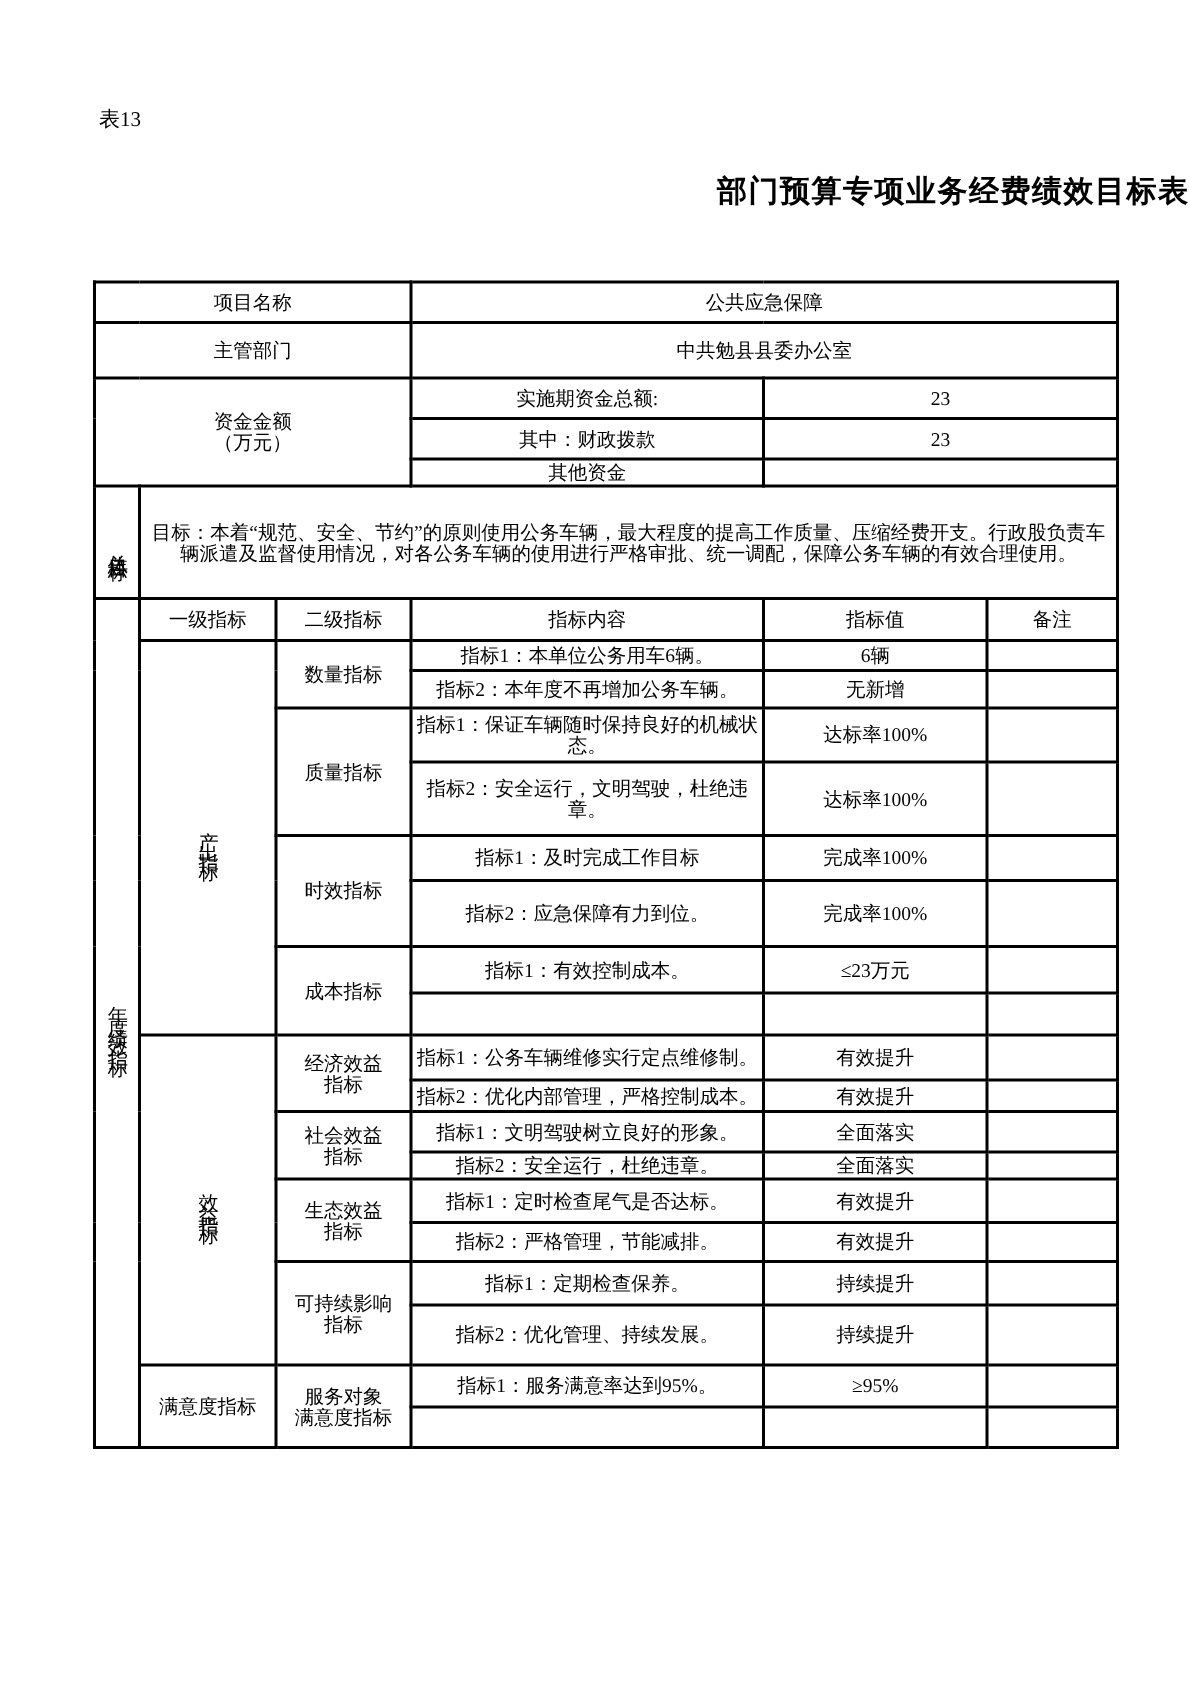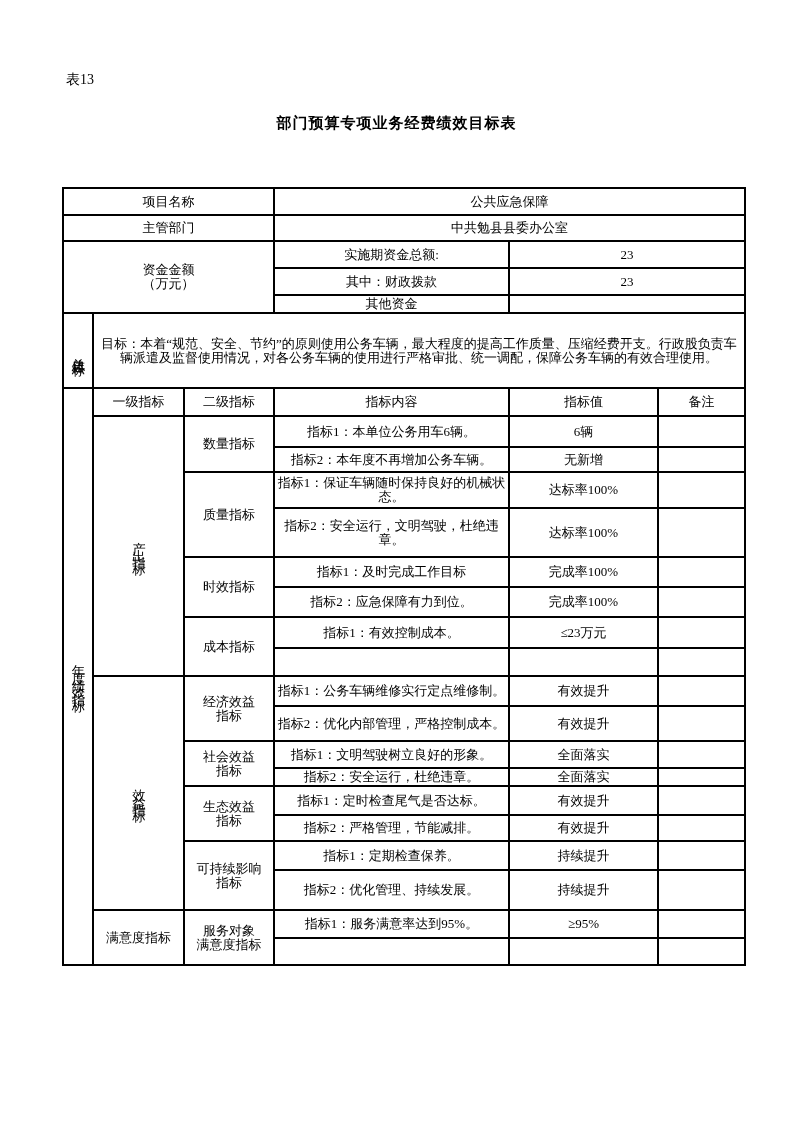--- a/index.html
+++ b/index.html
@@ -16,22 +16,22 @@
     position: absolute;
     left: 66px;
     top: 71px;
     font-size: 14px;
   }
   .doc-title {
     position: absolute;
     left: 0;
     top: 114px;
     width: 100%;
-    text-align: center;
-    font-size: 15px;
+    text-align: right;
+    font-size: 20px;
     font-weight: bold;
     letter-spacing: 1px;
   }
   table.main {
     position: absolute;
     left: 62px;
     top: 187px;
     width: 682px;
     border-collapse: collapse;
     table-layout: fixed;
@@ -91,21 +91,21 @@
       <col style="width:149px">
       <col style="width:87px">
   </colgroup>
 
   <tbody>
       <tr style="height:27px">
     <td colspan="3" class="label-cell">项目名称</td>
     <td colspan="3" class="label-cell">公共应急保障</td>
   </tr>
 
-  <tr style="height:26px">
+  <tr style="height:37px">
     <td colspan="3" class="label-cell">主管部门</td>
     <td colspan="3" class="label-cell">中共勉县县委办公室</td>
   </tr>
 
   <tr style="height:27px">
     <td colspan="3" rowspan="3" class="label-cell two-line">
       <span>资金金额</span>
       <span>（万元）</span>
     </td>
     <td class="fund-label-left">实施期资金总额:</td>
@@ -127,21 +127,21 @@
 
   <tr style="height:28px">
     <td rowspan="19"><span class="vtext">年度绩效指标</span></td>
     <td class="label-cell">一级指标</td>
     <td class="label-cell">二级指标</td>
     <td class="label-cell">指标内容</td>
     <td class="label-cell">指标值</td>
     <td class="label-cell">备注</td>
   </tr>
 
-  <tr style="height:31px">
+  <tr style="height:20px">
     <td rowspan="8"><span class="vtext">产出指标</span></td>
     <td rowspan="2" class="l2-label two-line">
       <span>数量指标</span>
           <span></span>
     </td>
     <td class="content-cell">指标1：本单位公务用车6辆。</td>
     <td>6辆</td>
     <td></td>
   </tr>
   <tr style="height:25px">
@@ -165,21 +165,21 @@
   </tr>
   <tr style="height:30px">
     <td rowspan="2" class="l2-label two-line">
       <span>时效指标</span>
           <span></span>
     </td>
     <td class="content-cell">指标1：及时完成工作目标</td>
     <td>完成率100%</td>
     <td></td>
   </tr>
-  <tr style="height:30px">
+  <tr style="height:44px">
     <td class="content-cell">指标2：应急保障有力到位。</td>
     <td>完成率100%</td>
     <td></td>
   </tr>
   <tr style="height:31px">
     <td rowspan="2" class="l2-label two-line">
       <span>成本指标</span>
           <span></span>
     </td>
     <td class="content-cell">指标1：有效控制成本。</td>
@@ -195,21 +195,21 @@
   <tr style="height:30px">
     <td rowspan="8"><span class="vtext">效益指标</span></td>
     <td rowspan="2" class="l2-label two-line">
       <span>经济效益</span>
           <span>指标</span>
     </td>
     <td class="content-cell">指标1：公务车辆维修实行定点维修制。</td>
     <td>有效提升</td>
     <td></td>
   </tr>
-  <tr style="height:35px">
+  <tr style="height:21px">
     <td class="content-cell">指标2：优化内部管理，严格控制成本。</td>
     <td>有效提升</td>
     <td></td>
   </tr>
   <tr style="height:27px">
     <td rowspan="2" class="l2-label two-line">
       <span>社会效益</span>
           <span>指标</span>
     </td>
     <td class="content-cell">指标1：文明驾驶树立良好的形象。</td>

